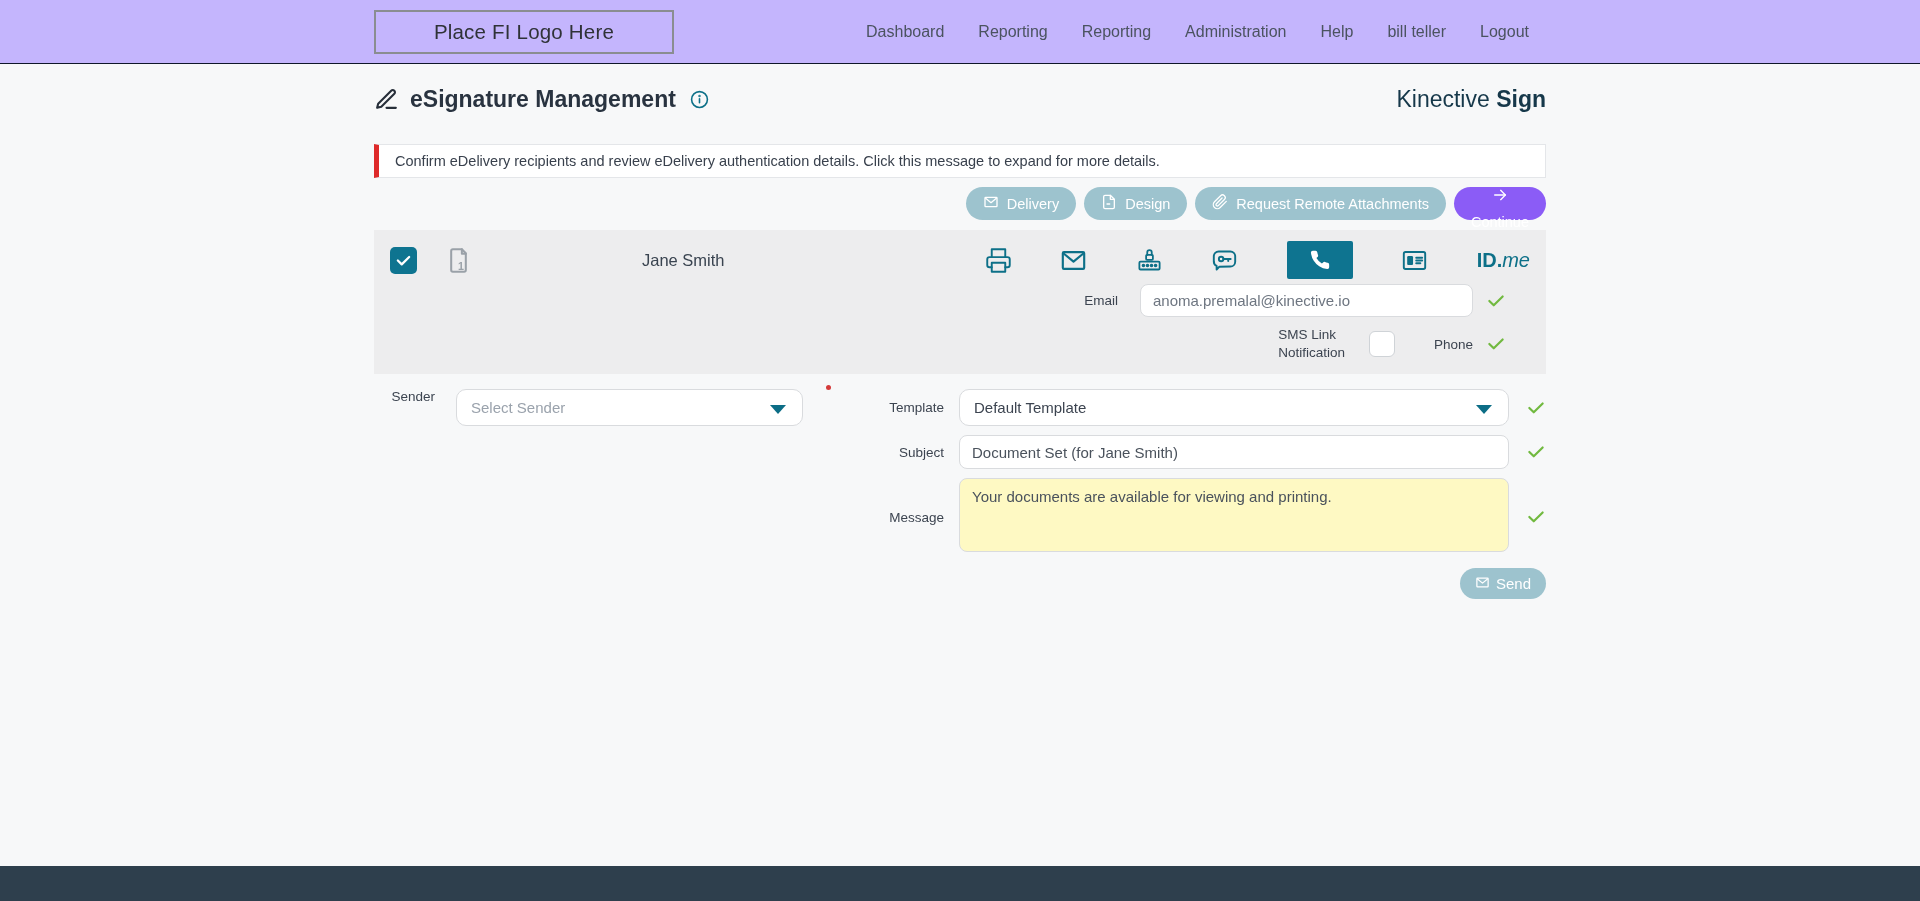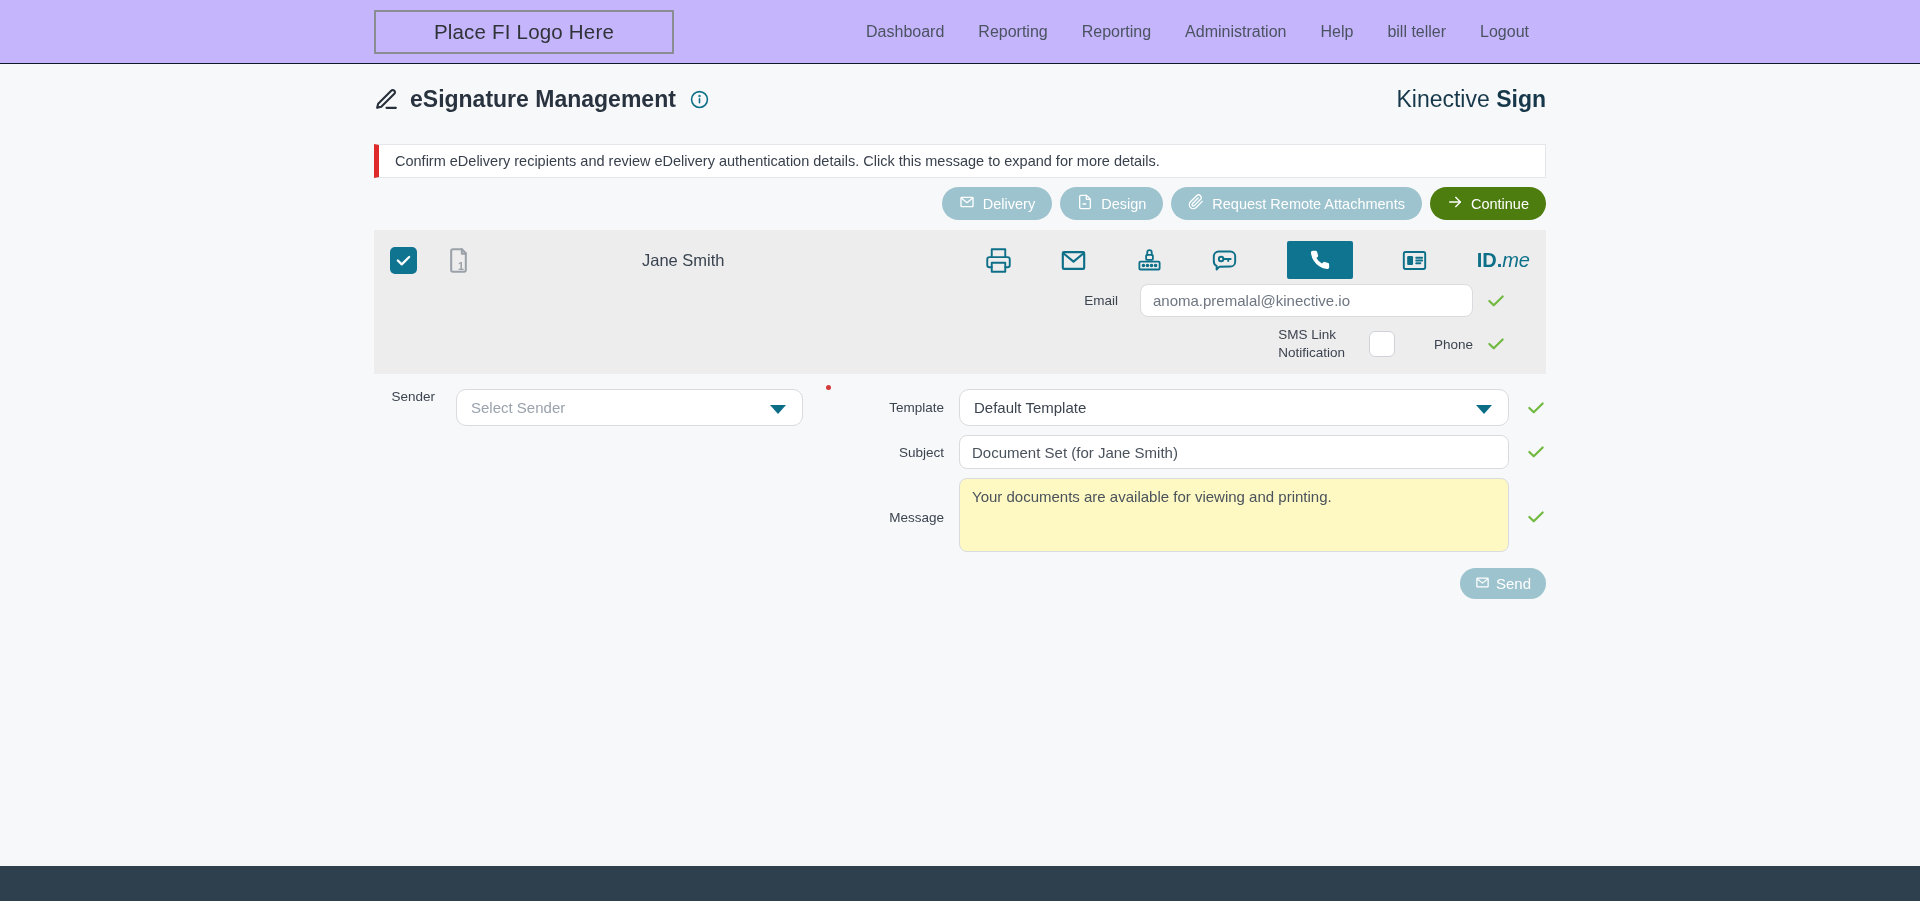--- a/index.html
+++ b/index.html
@@ -28,21 +28,21 @@
   
   .alert { margin-top:31px; background:#ffffff; border:1px solid #e4e6e9; border-left:5px solid #de2a2a;
            height:34px; display:flex; align-items:center; padding-left:16px; font-size:14.5px; color:#39414d; cursor:pointer; }
 
   
   .toolbar { margin-top:9px; display:flex; justify-content:flex-end; gap:8px; }
   .btn { display:inline-flex; align-items:center; gap:8px; height:33px; padding:0 17px; border:none; border-radius:17px;
          font-family:inherit; font-size:14.5px; color:#ffffff; cursor:pointer; }
   .btn svg { width:16px; height:16px; }
   .btn.muted { background:#9dc3ce; }
-  .btn.primary { background:#4d7c0f; }
+  .btn.primary { background:#8b5cf6;flex-direction:column; }
 
   
   .recipient { margin-top:10px; background:#ededee; padding:8px 16px 12px 16px; }
   .r1 { display:flex; align-items:center; height:44px; }
   .chk { width:27px; height:27px; border-radius:5px; display:inline-flex; align-items:center; justify-content:center; cursor:pointer; }
   .chk.checked { background:#0e7490; }
   .chk.checked svg { width:17px; height:17px; color:#fff; }
   .chk.empty { width:26px; height:26px; background:#ffffff; border:1px solid #cfd3d7; border-radius:6px; }
   .doc { margin-left:28px; width:27px; height:31px; color:#9aa1a8; display:inline-flex; cursor:pointer; }
   .rname { margin-left:170px; font-size:16.5px; color:#3a4450; }

